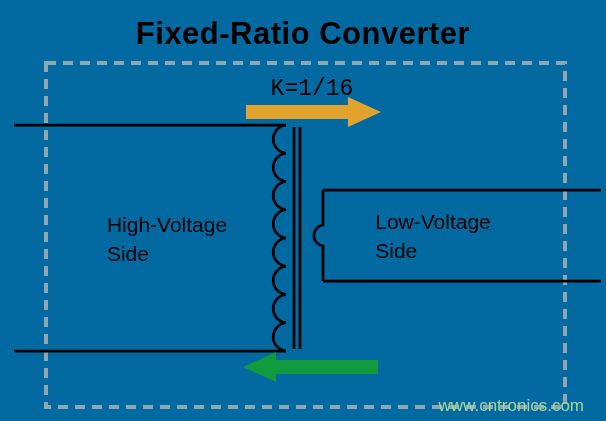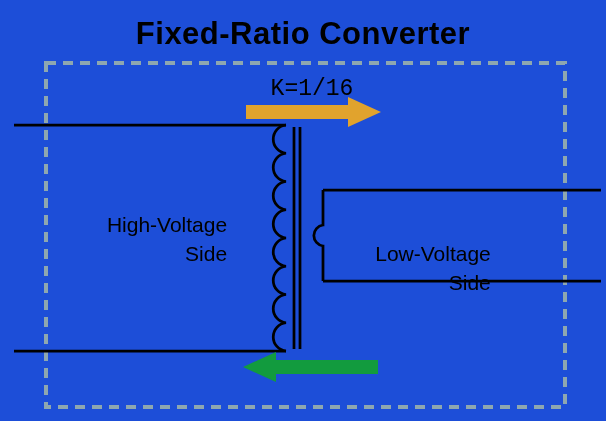--- a/index.html
+++ b/index.html
@@ -5,21 +5,21 @@
     html, body {
       margin: 0;
       padding: 0;
       background: #ffffff;
       font-family: "Liberation Sans", sans-serif;
     }
     .stage {
       position: relative;
       width: 606px;
       height: 421px;
-      background: #1d4ed8;
+      background: #0369a1;
       overflow: hidden;
     }
     .art {
       position: absolute;
       left: 0;
       top: 0;
       width: 606px;
       height: 421px;
     }
     .title {
@@ -39,28 +39,28 @@
       transform: translateX(-50%);
       font-size: 23px;
       color: #000000;
       white-space: nowrap;
     }
     .k-label.top { left: 312px; top: 76px; font-family: Liberation Mono, monospace; }
     .k-label.bottom { left: 310px; top: 379px; }
     .side-label {
       position: absolute;
       transform: translate(-50%, -50%);
-      text-align: right;
+      text-align: left;
       font-size: 21px;
       line-height: 29px;
       color: #000000;
       white-space: nowrap;
     }
     .side-label.hv { left: 167px; top: 239px; }
-    .side-label.lv { left: 433px; top: 236px; margin-top: 32px; }
+    .side-label.lv { left: 433px; top: 236px; }
     .watermark {
       position: absolute;
       right: 22px;
       bottom: 5px;
       font-size: 17px;
       color: #a5d699;
       white-space: nowrap;
     }
   </style>
 </head>
@@ -100,14 +100,15 @@
   <div class="side-label hv">
     <div>High-Voltage</div>
     <div>Side</div>
   </div>
 
   <div class="side-label lv">
     <div>Low-Voltage</div>
     <div>Side</div>
   </div>
 
+  <div class="watermark">www.cntronics.com</div>
 
 </div>
 
 </body></html>

